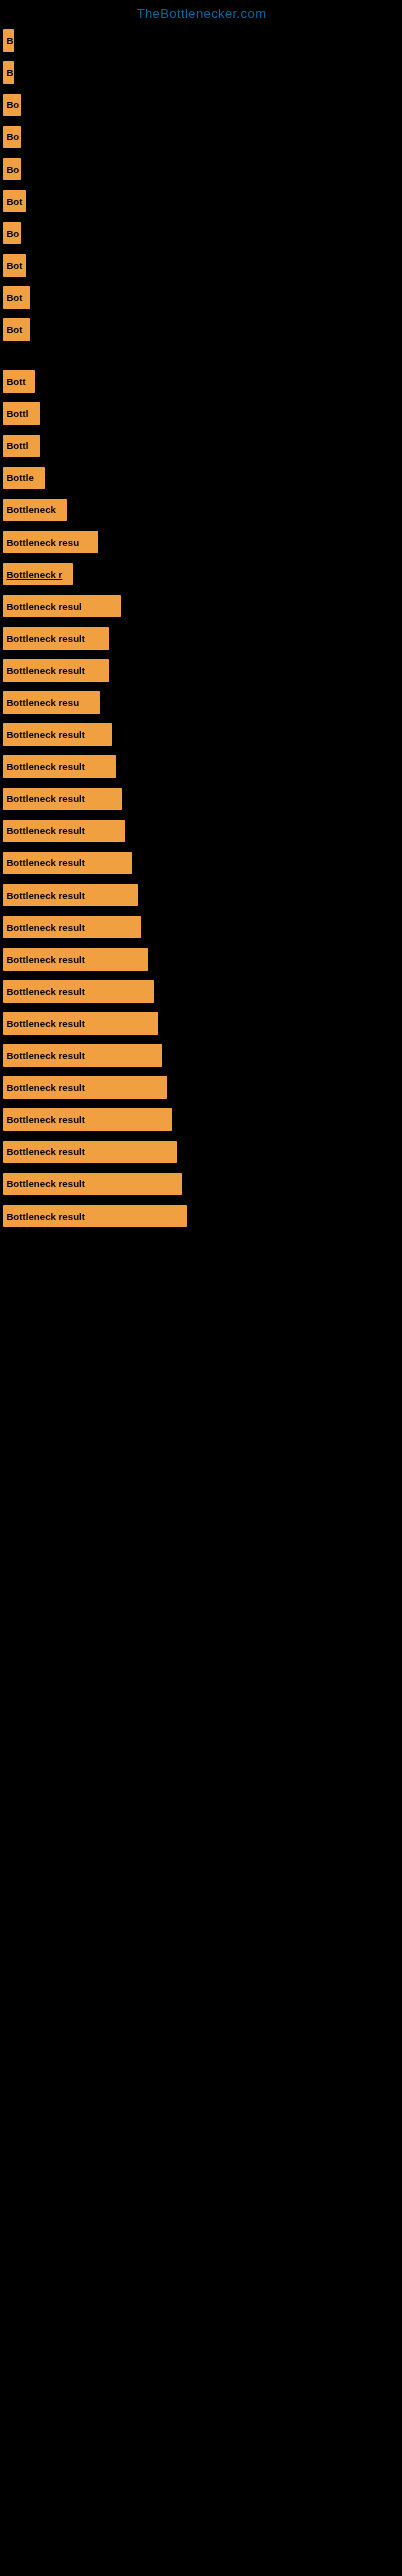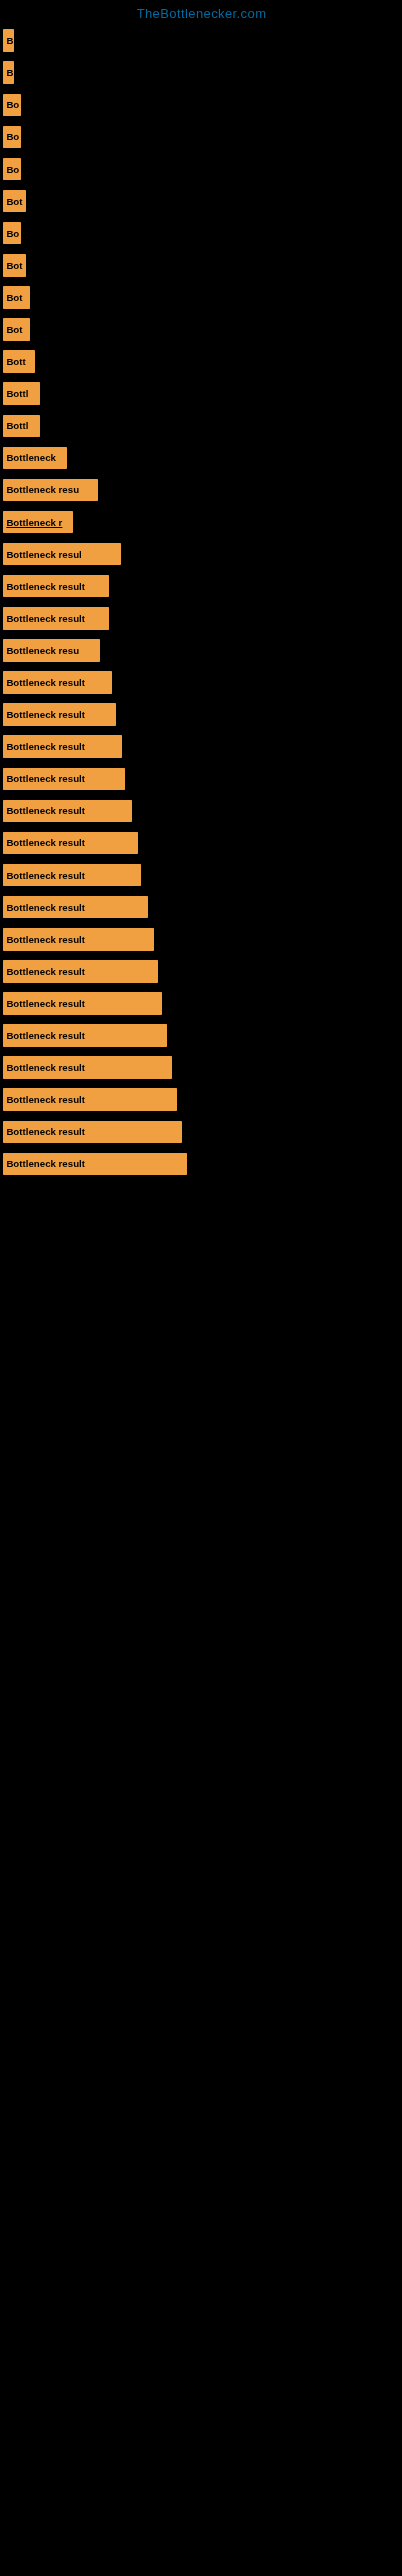--- a/index.html
+++ b/index.html
@@ -68,27 +68,30 @@
     <div class="bar-row">
       <div class="bar" style="width: 22.5px;">Bot</div>
     </div>
     <div class="bar-row">
       <div class="bar" style="width: 27px;">Bot</div>
     </div>
     <div class="bar-row">
       <div class="bar" style="width: 27px;">Bot</div>
     </div>
     <div class="bar-row">
-      <div class="bar" style="width: 32px;">Bott</div>
+      <div class="bar" style="width: 32px; margin-top: 20px;">Bott</div>
     </div>
     <div class="bar-row">
       <div class="bar" style="width: 37px;">Bottl</div>
     </div>
     <div class="bar-row">
       <div class="bar" style="width: 37px;">Bottl</div>
+    </div>
+    <div class="bar-row">
+      <div class="bar" style="width: 42px;">Bottle</div>
     </div>
     <div class="bar-row">
       <div class="bar" style="width: 64px;">Bottleneck</div>
     </div>
     <div class="bar-row">
       <div class="bar" style="width: 95px;">Bottleneck resu</div>
     </div>
     <div class="bar-row">
       <div class="bar" style="width: 70px; text-decoration: underline;">Bottleneck r</div>
     </div>

